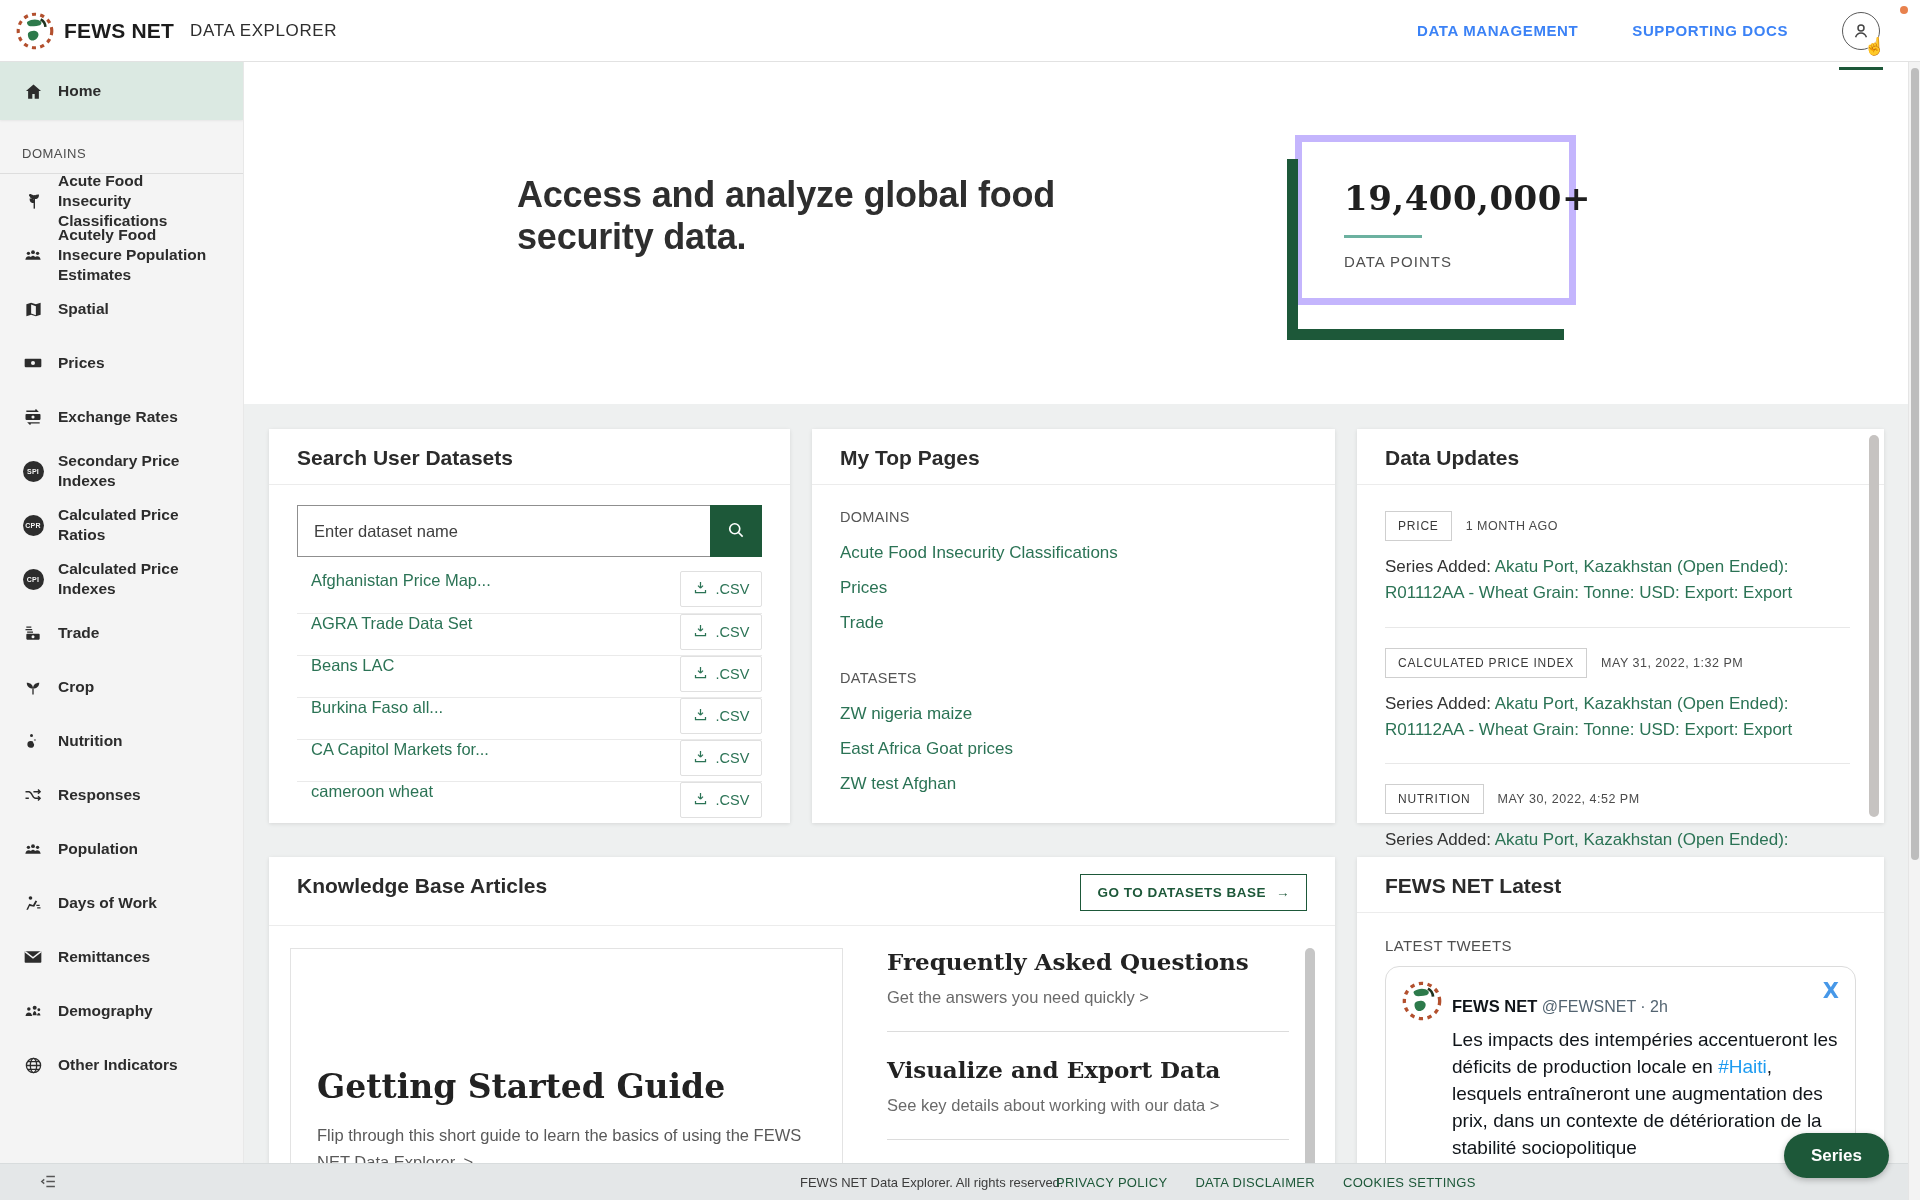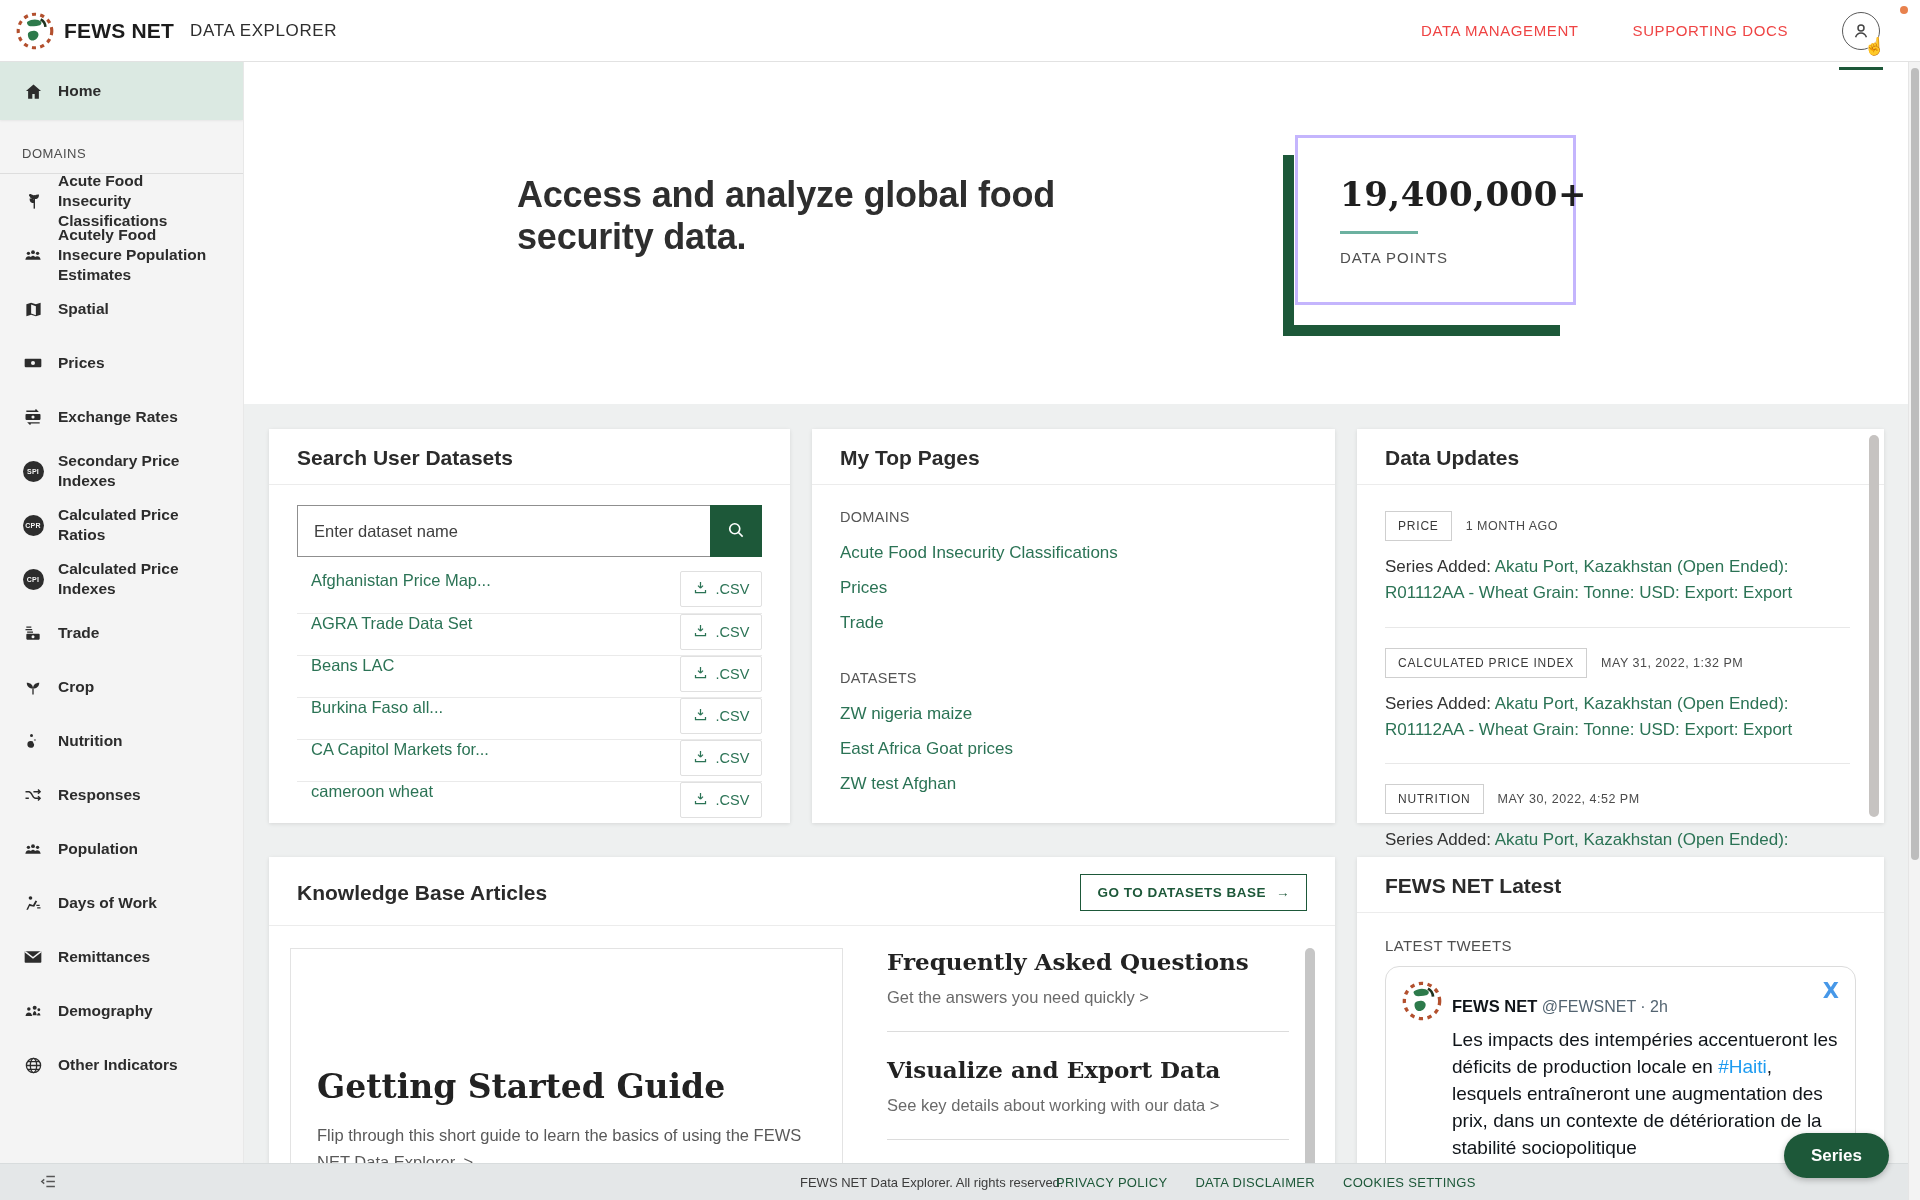--- a/index.html
+++ b/index.html
@@ -6,21 +6,21 @@
   html,body { width:1920px; height:1200px; overflow:hidden; background:#fff;
     font-family:"Liberation Sans", sans-serif; color:#333; }
 
   
   .header { position:absolute; top:0; left:0; width:1920px; height:62px; background:#fff;
     border-bottom:1px solid #e2e2e2; display:flex; align-items:center; z-index:40; }
   .brand { display:flex; align-items:center; gap:10px; margin-left:16px; }
   .brand-name { font-size:21px; font-weight:800; color:#1c1c1c; letter-spacing:.2px; }
   .brand-product { font-size:17px; font-weight:400; color:#2e2e2e; letter-spacing:.6px; margin-left:6px; }
   .header-nav { margin-left:auto; display:flex; align-items:center; gap:54px; margin-right:26px; }
-  .header-nav a { font-size:15px; font-weight:400; color:#ef4444; letter-spacing:.6px; text-decoration:none; cursor:pointer; }
+  .header-nav a { font-size:15px; font-weight:700; color:#3b82f6; letter-spacing:.6px; text-decoration:none; cursor:pointer; }
   .user-wrap { position:relative; margin-right:14px; }
   .user-circle { width:38px; height:38px; border:1.5px solid #5a5a5a; border-radius:50%;
     display:flex; align-items:center; justify-content:center; cursor:pointer; background:#fff; }
   .user-underline { position:absolute; left:-3px; top:55px; width:44px; height:3px; background:#1d5839; }
   .cursor-hand { position:absolute; left:22px; top:24px; font-size:17px; color:#111;
     text-shadow:0 0 2px #fff, 0 0 2px #fff; pointer-events:none; }
   .rec-dot { position:absolute; right:12px; top:6px; width:8px; height:8px; border-radius:50%; background:#e8814d; }
 
   
   .sidebar { position:absolute; top:62px; left:0; width:244px; bottom:37px; background:#f4f4f4;
@@ -36,29 +36,29 @@
   .circle-abbr { width:21px; height:21px; border-radius:50%; background:#2d2d2d; color:#f5f5f5;
     font-size:7px; font-weight:700; display:flex; align-items:center; justify-content:center; letter-spacing:.2px; }
 
   
   .main { position:absolute; top:62px; left:244px; right:0; bottom:37px; background:#eef0f0; overflow:hidden; }
   .hero { position:absolute; top:0; left:0; right:0; height:342px; background:#fff; }
   .hero-heading { position:absolute; left:273px; top:112px; width:580px; font-size:36px; line-height:1.17;
     font-weight:700; color:#2e2e2e; letter-spacing:-.2px; }
 
   .stat-card { position:absolute; left:1051px; top:73px; width:281px; height:170px; background:#fff;
-    border:3px solid #c4b5fd; padding:36px 0 0 42px; }
+    border:7px solid #c4b5fd; padding:36px 0 0 42px; }
   .stat-card::before { content:""; position:absolute; left:-15px; top:17px; width:11px; height:170px; background:#1d5839; }
   .stat-card::after { content:""; position:absolute; left:-15px; top:187px; height:11px; width:277px; background:#1d5839; }
   .stat-number { font-family:"DejaVu Serif", serif; font-size:34px; font-weight:700; color:#1f1f1f; letter-spacing:.5px; }
   .stat-rule { width:78px; height:3px; background:#6cb1a0; margin-top:17px; }
   .stat-label { margin-top:15px; font-size:15px; color:#4f4f4f; letter-spacing:1px; }
 
   .card { position:absolute; background:#fff; box-shadow:0 1px 4px rgba(0,0,0,.10); }
-  .card-head { display:flex; align-items:center; justify-content:space-between;
+  .card-head { display:flex; justify-content:space-between;
     padding:17px 28px 14px; border-bottom:1px solid #ececec; }
   .card-title { font-size:21px; font-weight:700; color:#2b2b2b; }
 
   
   .card-search { left:25px; top:367px; width:521px; height:394px; }
   .search-row { display:flex; margin:20px 28px 0; }
   .search-input { flex:1; height:52px; border:1px solid #8f8f8f; border-right:none; padding:0 16px;
     font-size:16.5px; color:#333; font-family:"Liberation Sans", sans-serif; outline:none; }
   .search-input::placeholder { color:#3f3f3f; opacity:1; }
   .search-btn { width:52px; height:52px; background:#1d5839; border:none; cursor:pointer;

